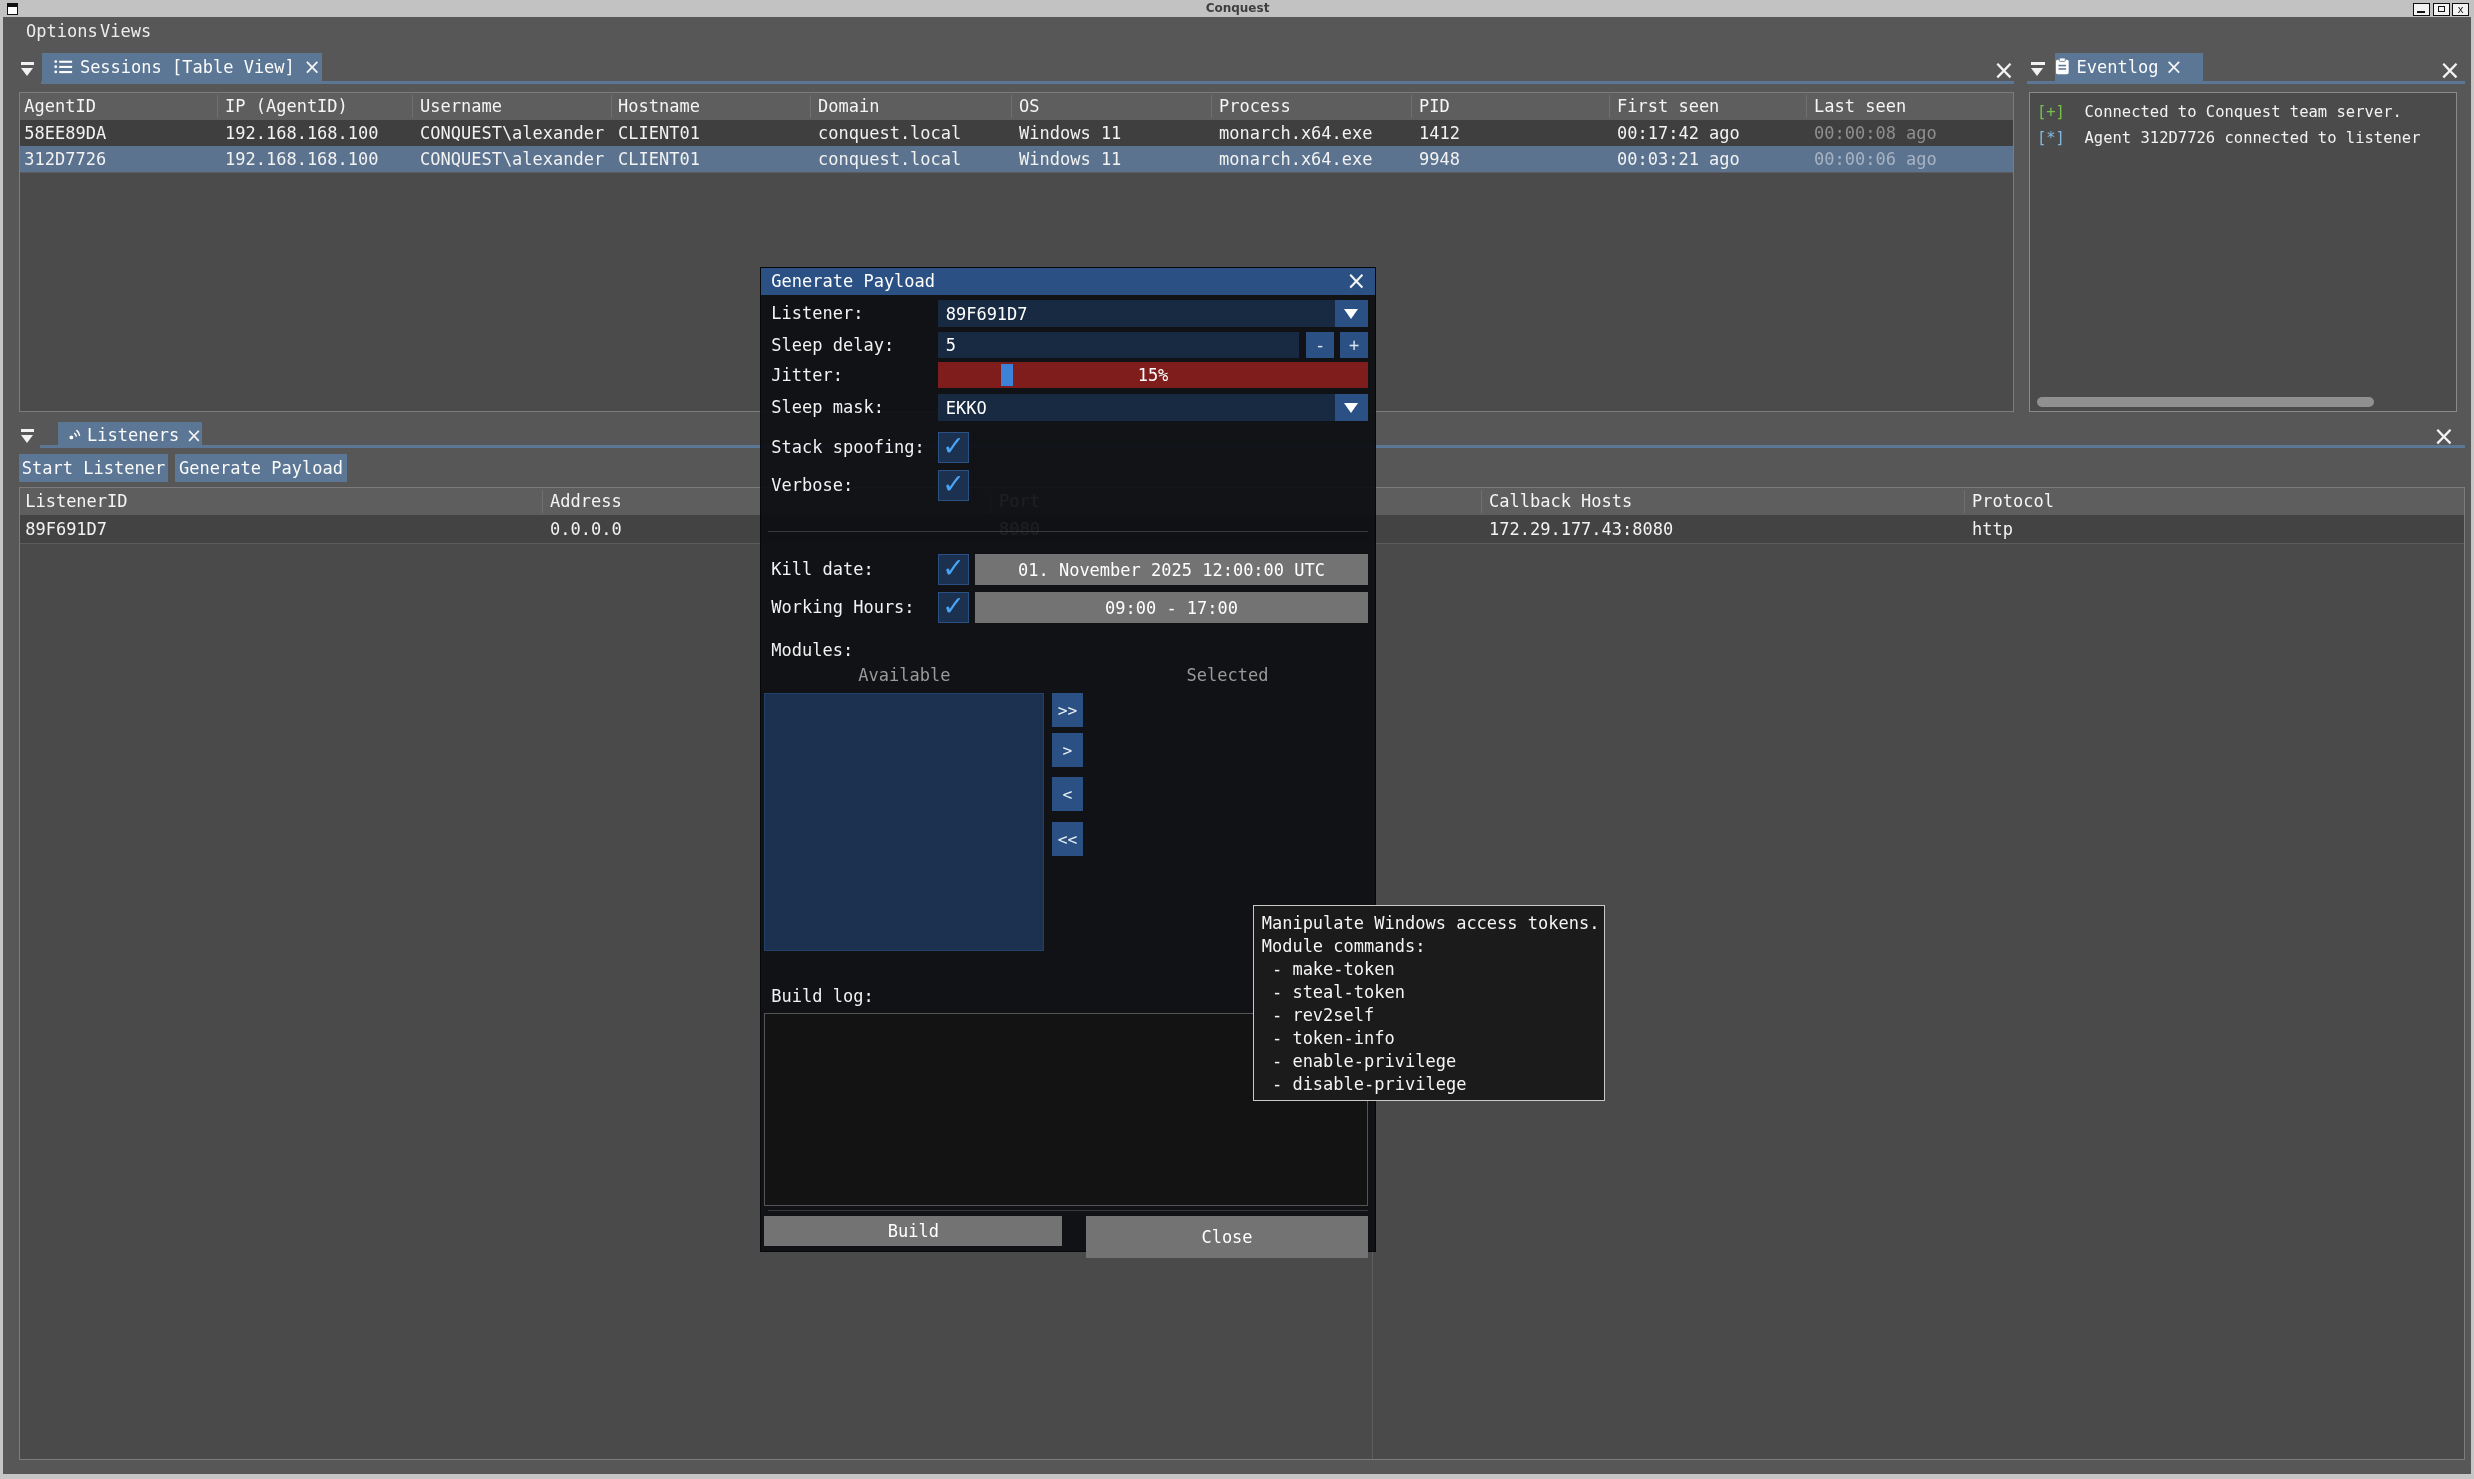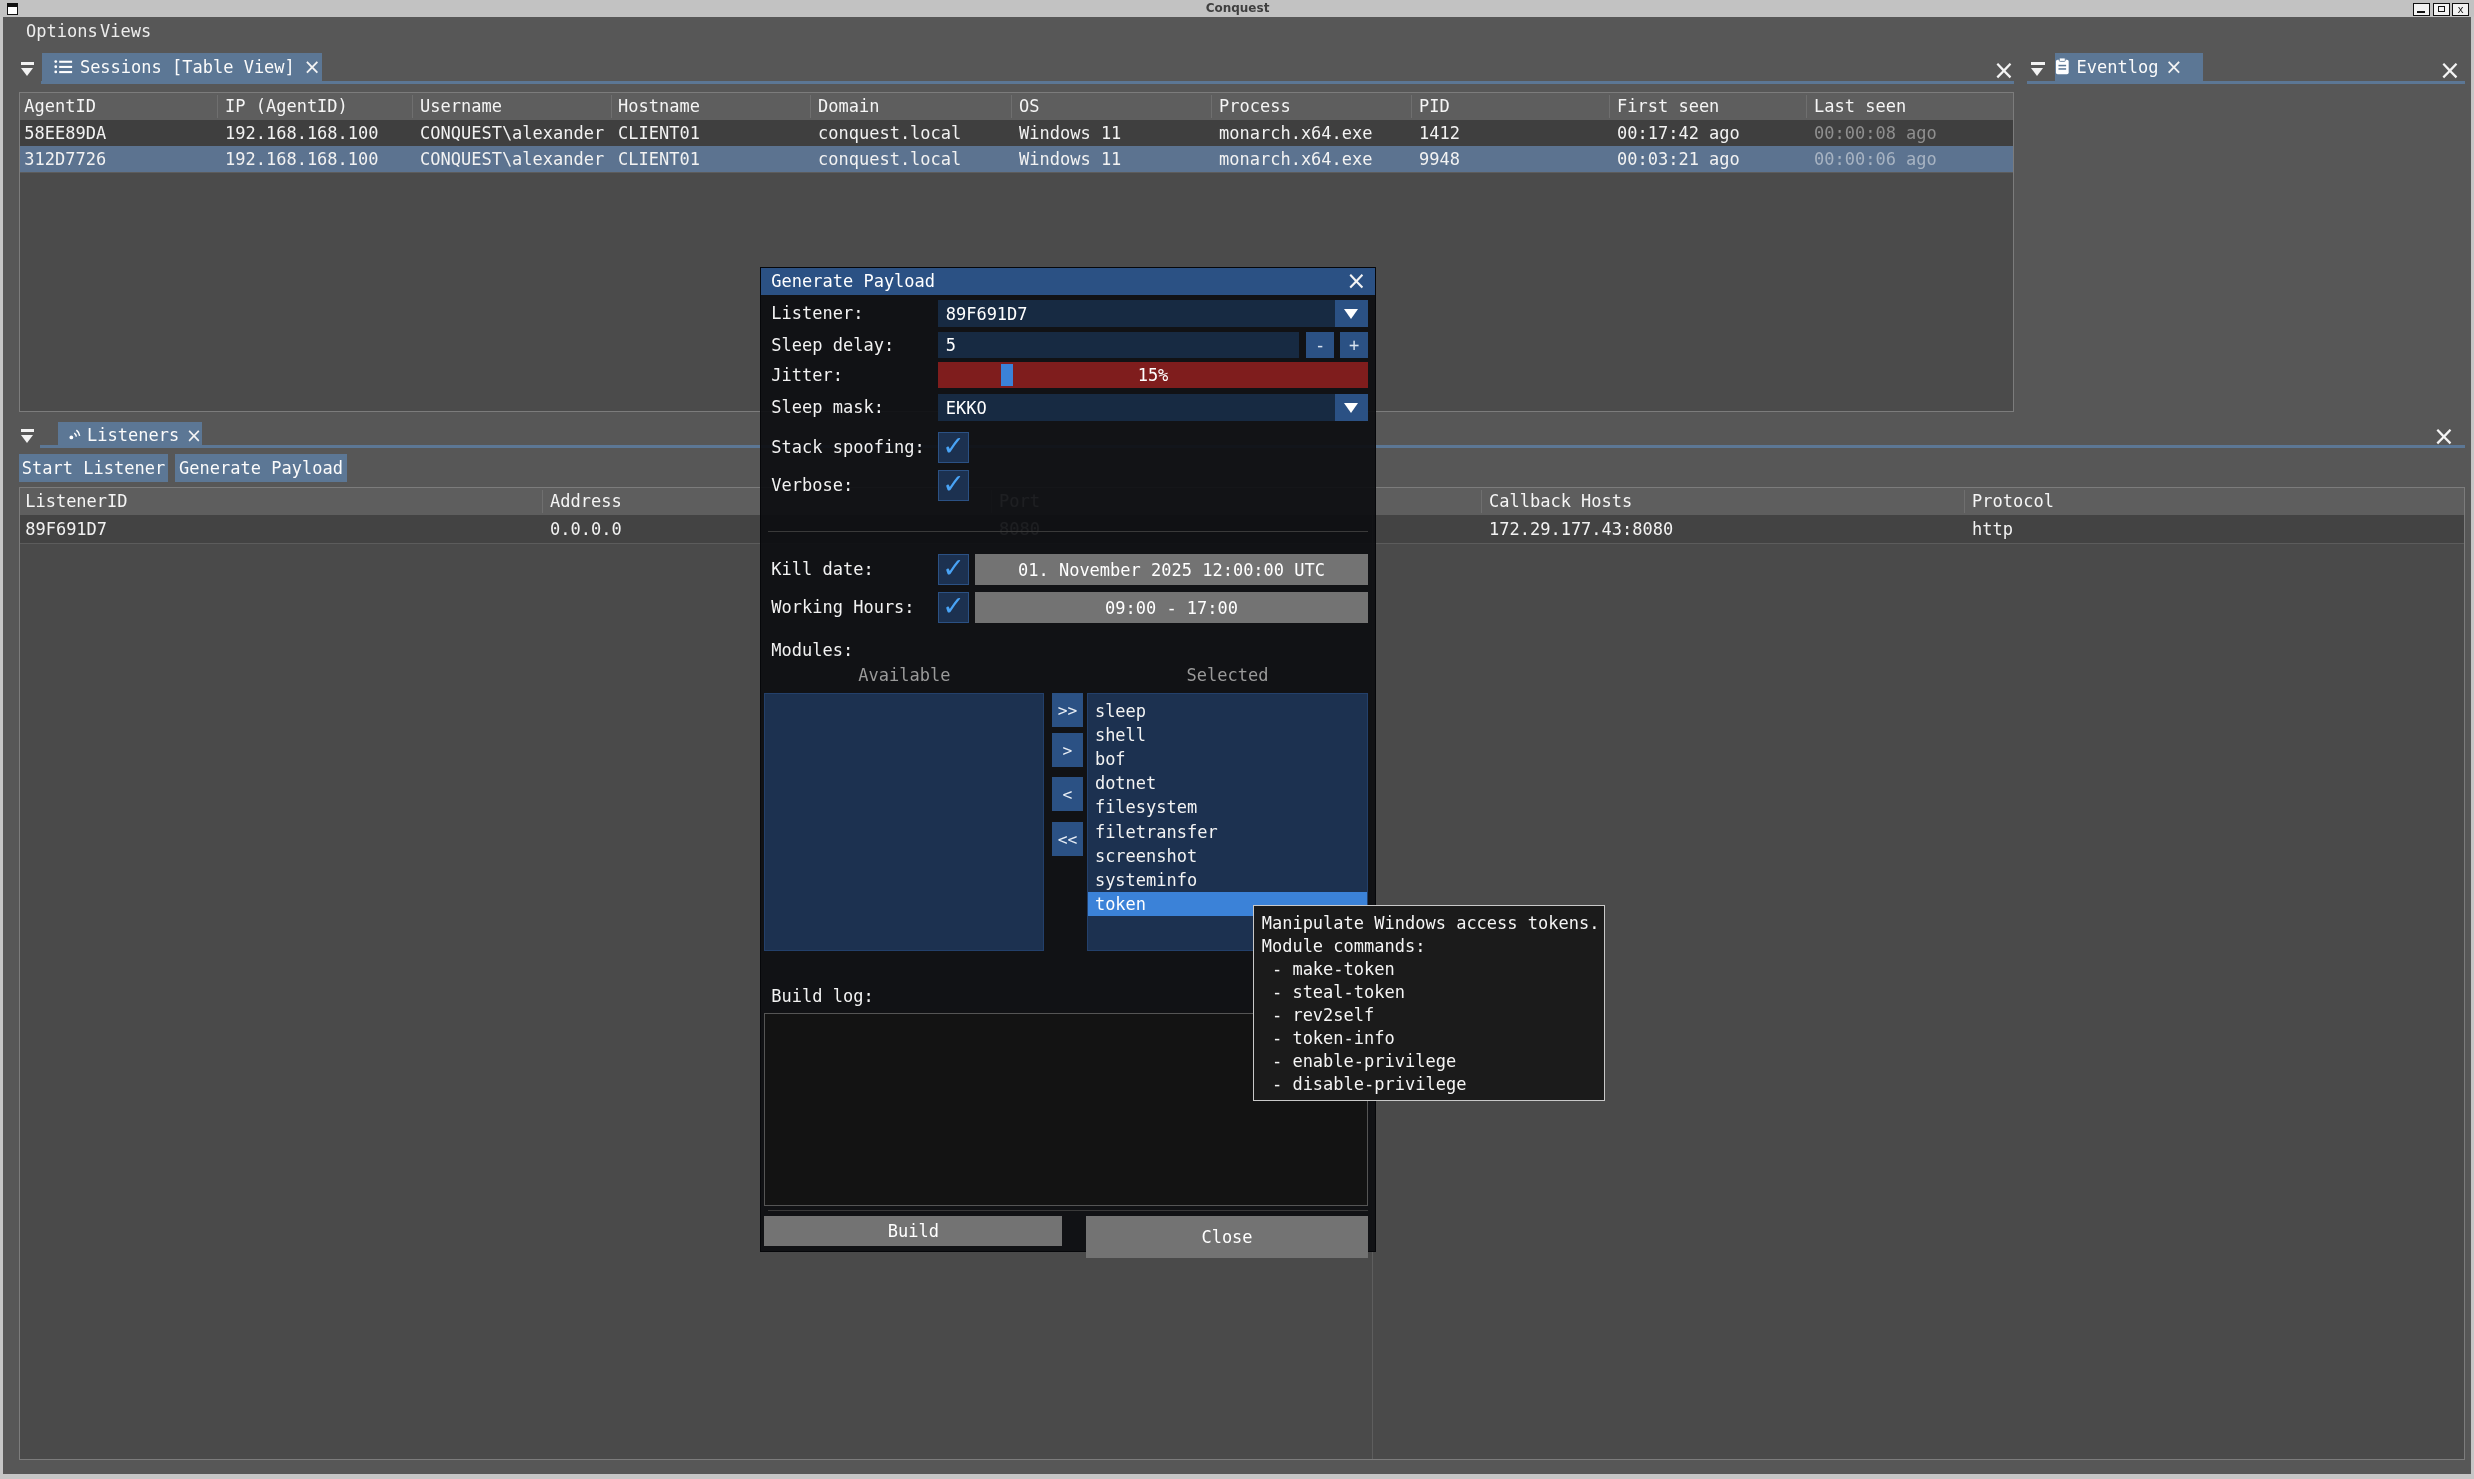--- a/index.html
+++ b/index.html
@@ -176,20 +176,27 @@
       <rect x="5" y="0" width="7" height="4" rx="1" fill="#fff" stroke="#5c7795"></rect>
       <rect x="4" y="8" width="9" height="1.8" fill="#5c7795"></rect>
       <rect x="4" y="12" width="9" height="1.8" fill="#5c7795"></rect>
     </svg>
     <span class="tab-label">Eventlog</span>
     <span class="xmark" style="font-size:20.6px;margin-left:6.9px;">×</span>
   </div>
   <div class="abs xmark" style="left:2439px;top:55px;font-size:26px;">×</div>
   <div class="abs underline" style="left:2027px;top:81px;width:438px;"></div>
 
+  <div class="abs panel-box" style="left:2029px;top:92px;width:428px;height:320px;border-color:#8a8a8a;">
+    <div id="eventlog-lines">
+        <div class="ev-line" style="top: 6.9px;"><span style="color: rgb(119, 192, 78); margin-left: 6.9px;">[+]</span><span style="margin-left: 10.3px;"> Connected to Conquest team server.</span></div>
+        <div class="ev-line" style="top: 33px;"><span style="color: rgb(130, 184, 221); margin-left: 6.9px;">[*]</span><span style="margin-left: 10.3px;"> Agent 312D7726 connected to listener</span></div>
+      </div>
+    <div class="abs scrollbar-h" style="left:6.9px;top:304px;width:337px;height:9.5px;"></div>
+  </div>
 
   <div class="abs collapse-icon" style="left:20.6px;top:427px;">
     <span class="bar"></span>
       <span class="tri"></span>
     </div>
   <div class="abs tab" style="left:58px;top:422px;width:144px;height:25px;padding-left:8.6px;">
     <svg width="17" height="17" viewBox="0 0 20 20" style="margin-right:6px;">
       <circle cx="6" cy="14" r="2.6" fill="#fff"></circle>
       <path d="M10 8 A 7 7 0 0 1 13 13" stroke="#fff" stroke-width="2" fill="none"></path>
       <path d="M13 4 A 12 12 0 0 1 17.5 12" stroke="#fff" stroke-width="2" fill="none"></path>
@@ -286,31 +293,20 @@
     <div class="list-header" style="left:3.4px;top:397px;width:280px;">Available</div>
     <div class="list-header" style="left:326px;top:397px;width:281px;">Selected</div>
 
     <div class="listbox" style="left:3.4px;top:425px;width:280px;height:258px;" id="available-list"></div>
     <div id="xfer-buttons">
         <div class="xferbtn" style="top: 425px;">&gt;&gt;</div>
         <div class="xferbtn" style="top: 465px;">&gt;</div>
         <div class="xferbtn" style="top: 509px;">&lt;</div>
         <div class="xferbtn" style="top: 554px;">&lt;&lt;</div>
       </div>
-    <div class="listbox" style="left:326px;top:425px;width:281px;height:258px;" id="selected-list">
-        <div class="mod-item" style="top: 5.2px;">sleep</div>
-        <div class="mod-item" style="top: 29px;">shell</div>
-        <div class="mod-item" style="top: 53px;">bof</div>
-        <div class="mod-item" style="top: 77px;">dotnet</div>
-        <div class="mod-item" style="top: 101px;">filesystem</div>
-        <div class="mod-item" style="top: 126px;">filetransfer</div>
-        <div class="mod-item" style="top: 150px;">screenshot</div>
-        <div class="mod-item" style="top: 174px;">systeminfo</div>
-        <div class="mod-item hl" style="top: 198px;">token</div>
-      </div>
 
     <div class="dlg-label" style="top:715px;">Build log:</div>
     <div class="buildlog" style="left:3.4px;top:745px;width:604px;height:193px;"></div>
 
     <div class="dlg-sep" style="top:942px;"></div>
     <div class="accent-btn" style="left:3.4px;top:948px;width:298px;height:30px;">Build</div>
     <div class="accent-btn" style="left:325px;top:948px;width:282px;height:42px;">Close</div>
   </div>
 
   <div class="abs tooltip">

